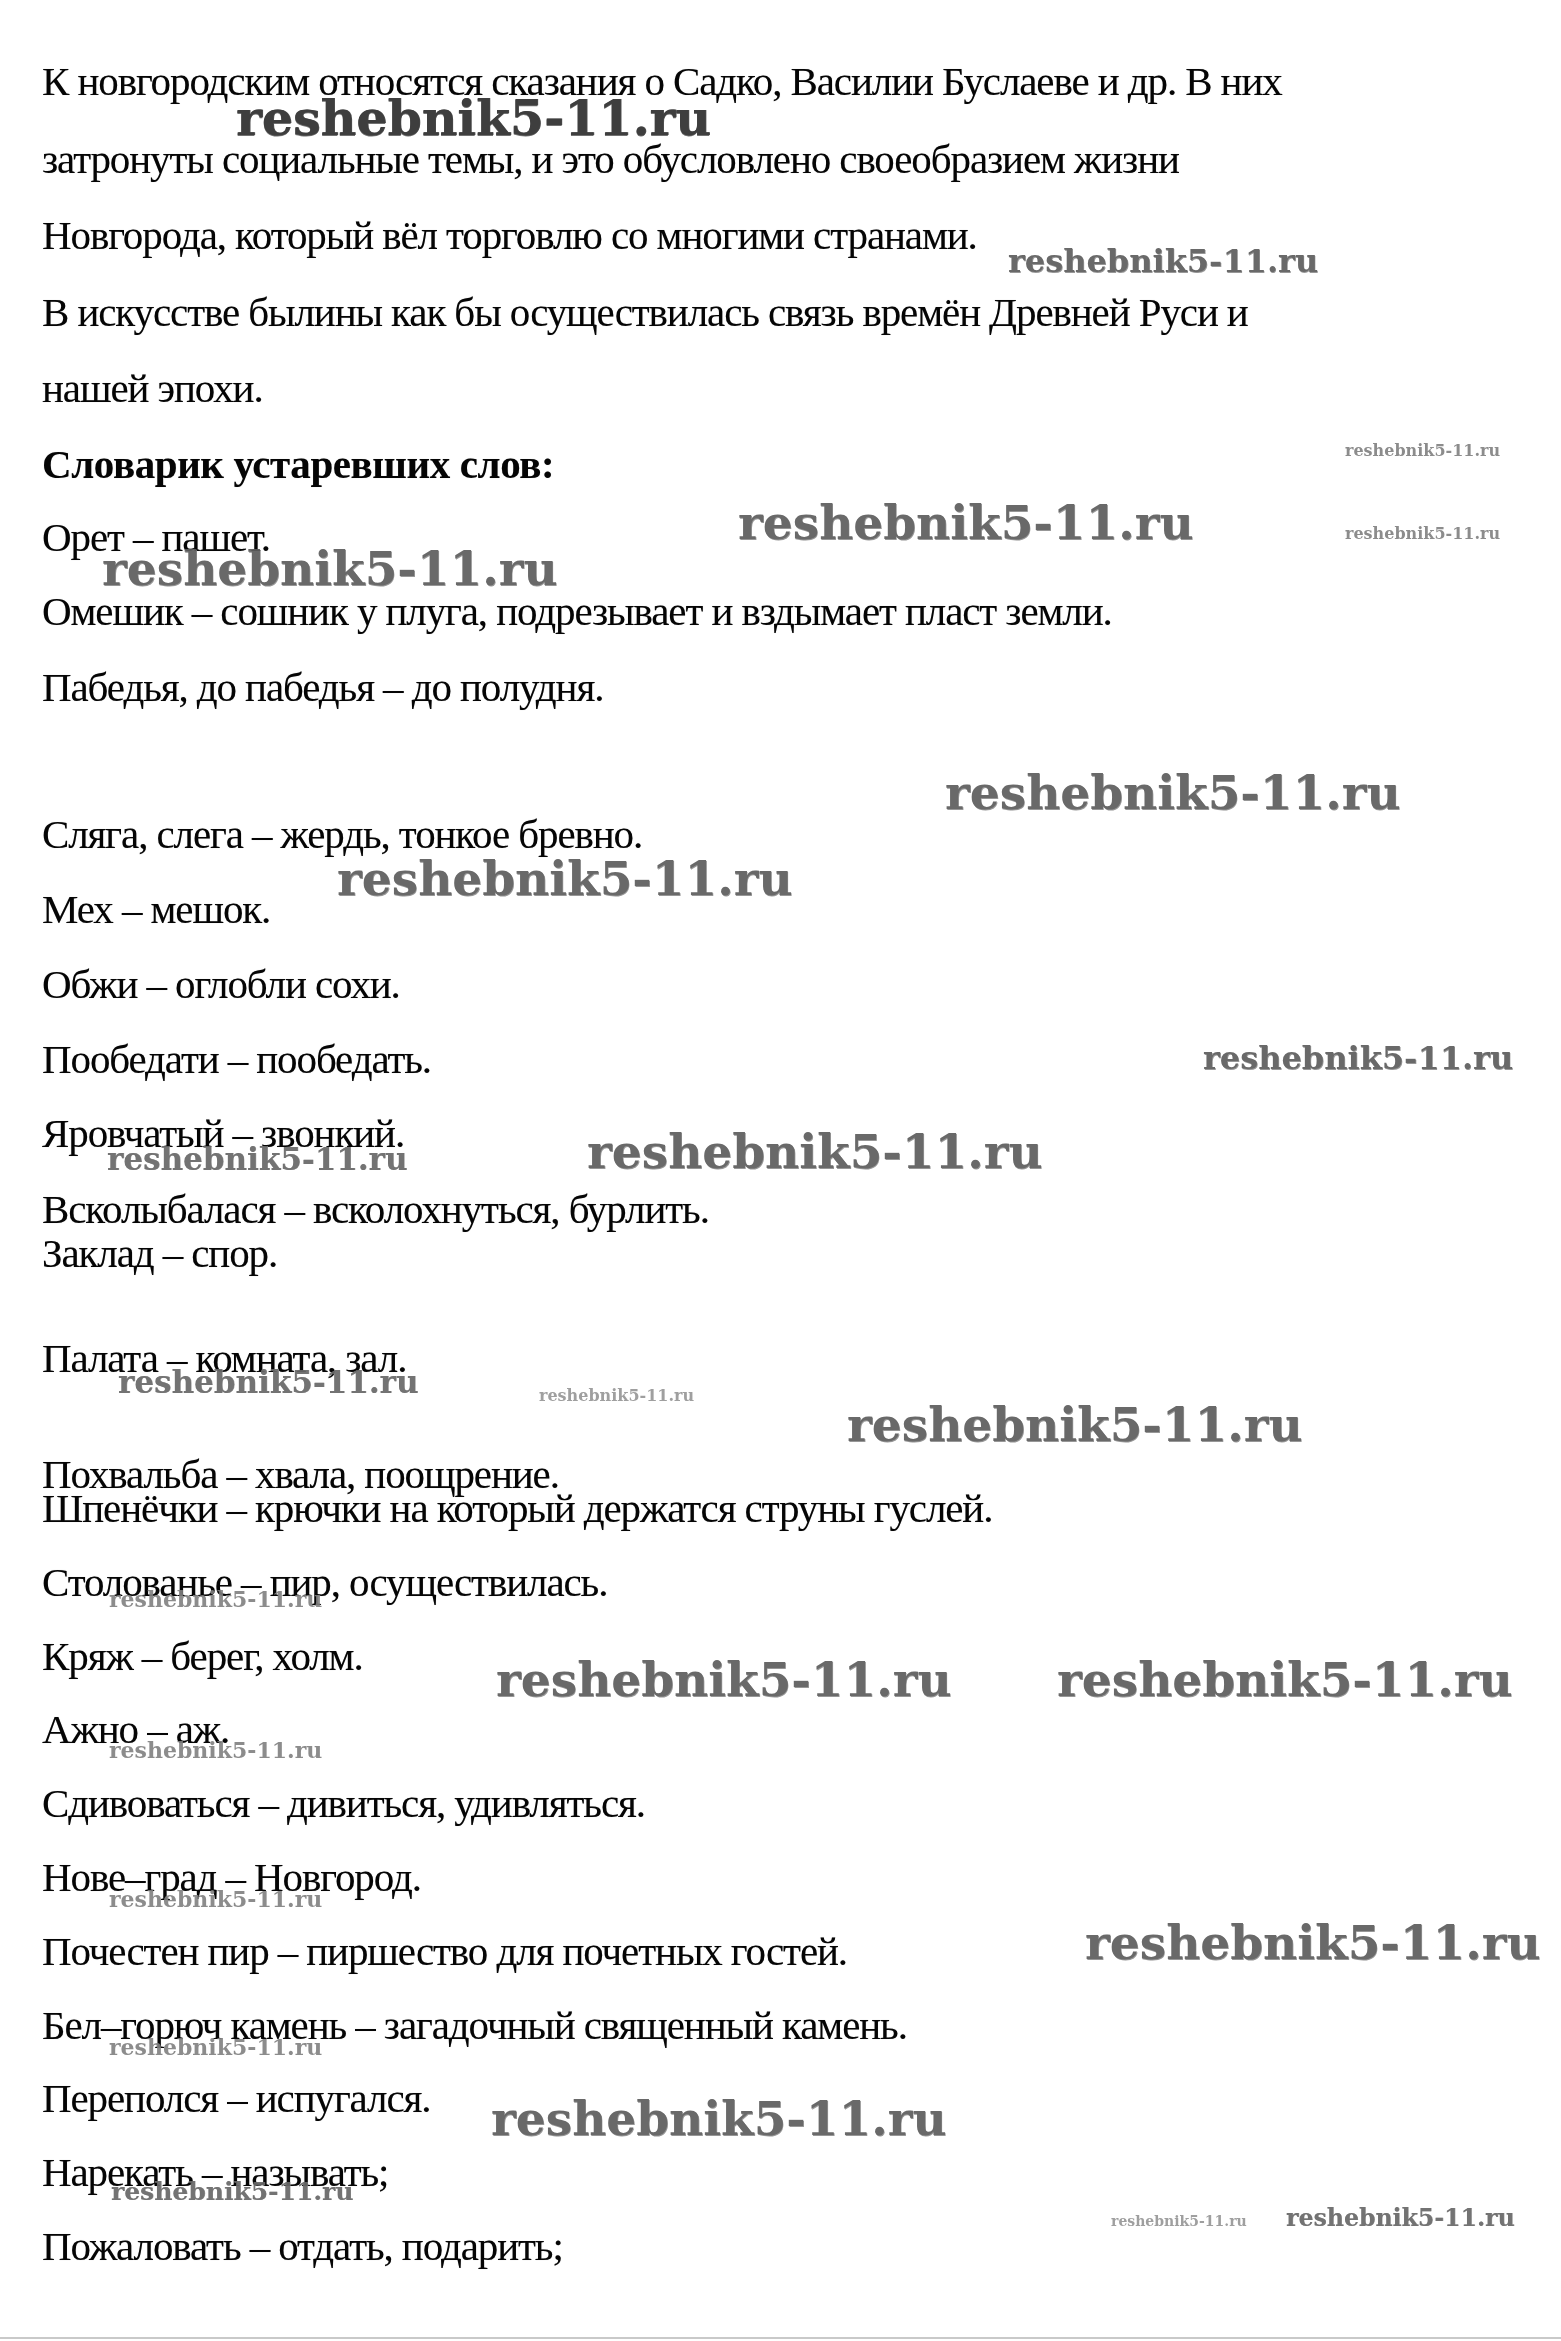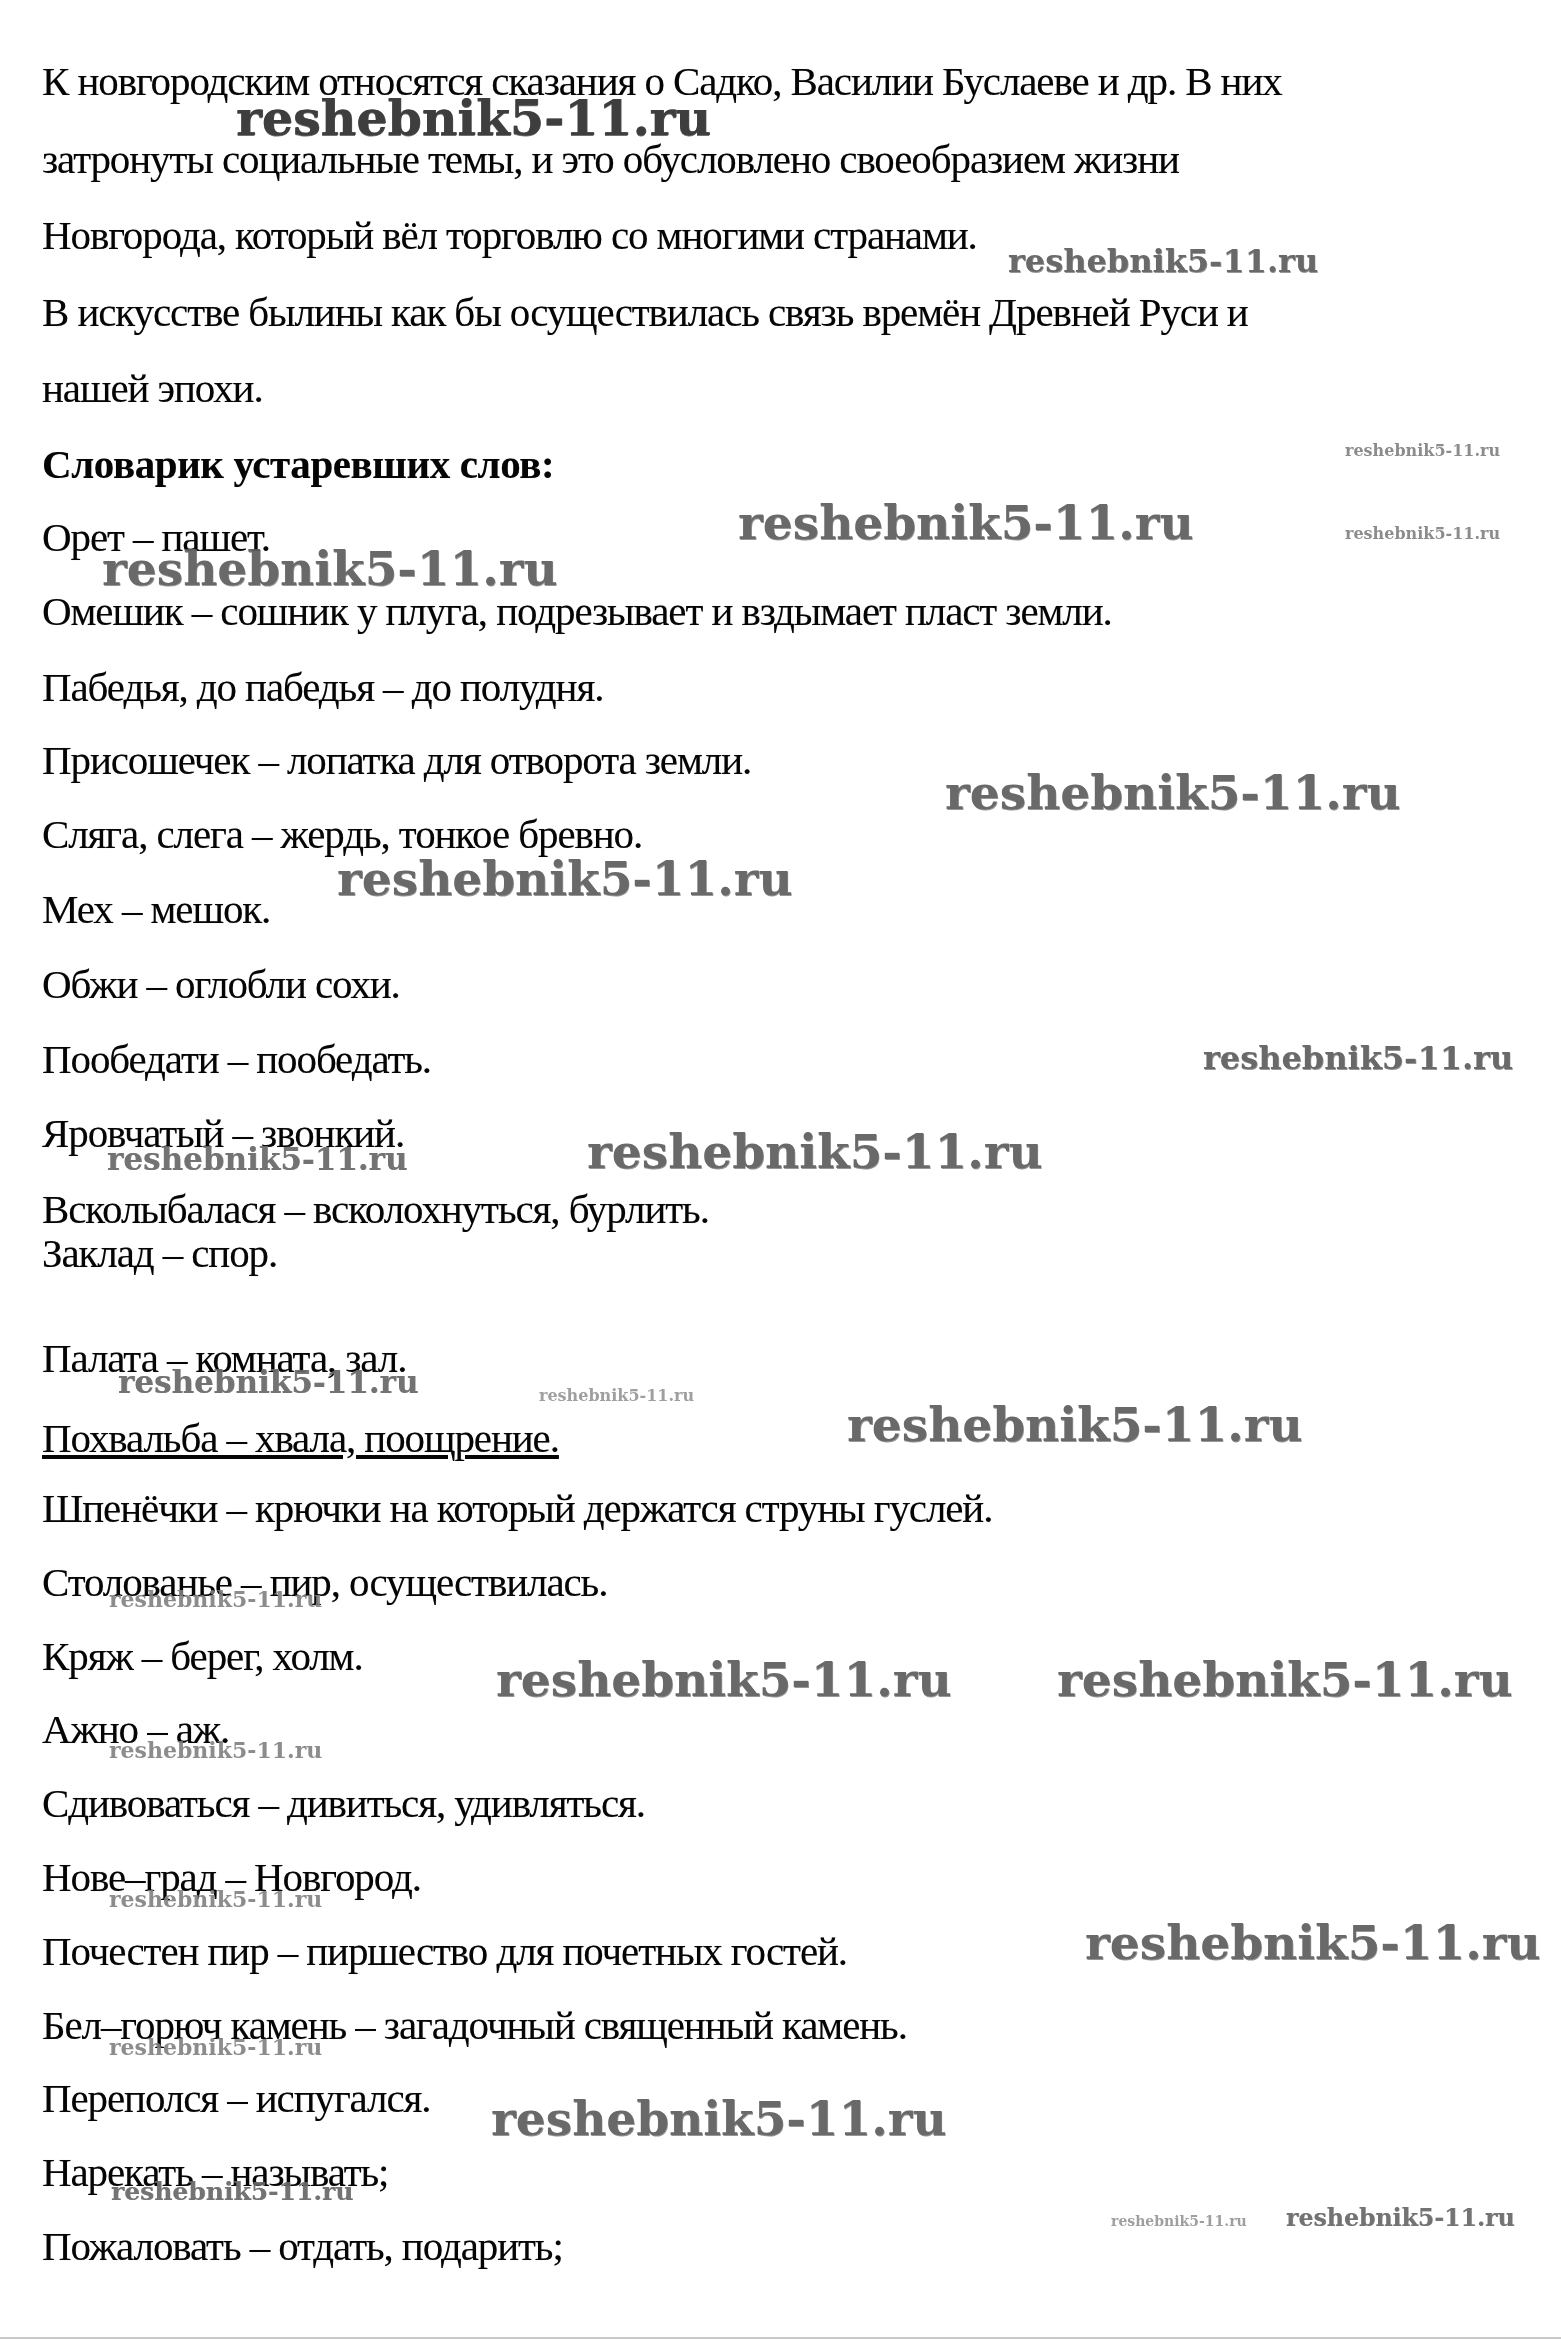--- a/index.html
+++ b/index.html
@@ -50,30 +50,29 @@
   <div class="text-layer" id="text-layer">
       <div class="line" style="top: 61px;">К новгородским относятся сказания о Садко, Василии Буслаеве и др. В них</div>
       <div class="line" style="top: 139px;">затронуты социальные темы, и это обусловлено своеобразием жизни</div>
       <div class="line" style="top: 215px;">Новгорода, который вёл торговлю со многими странами.</div>
       <div class="line" style="top: 292px;">В искусстве былины как бы осуществилась связь времён Древней Руси и</div>
       <div class="line" style="top: 368px;">нашей эпохи.</div>
       <div class="line heading" style="top: 444px;">Словарик устаревших слов:</div>
       <div class="line" style="top: 517px;">Орет – пашет.</div>
       <div class="line" style="top: 591px;">Омешик – сошник у плуга, подрезывает и вздымает пласт земли.</div>
       <div class="line" style="top: 667px;">Пабедья, до пабедья – до полудня.</div>
-      <div class="line" style="top: 740px;">Присошечек – лопатка для отворота земли.</div>
       <div class="line" style="top: 814px;">Сляга, слега – жердь, тонкое бревно.</div>
       <div class="line" style="top: 889px;">Мех – мешок.</div>
       <div class="line" style="top: 964px;">Обжи – оглобли сохи.</div>
       <div class="line" style="top: 1039px;">Пообедати – пообедать.</div>
       <div class="line" style="top: 1113px;">Яровчатый – звонкий.</div>
       <div class="line" style="top: 1189px;">Всколыбалася – всколохнуться, бурлить.</div>
       <div class="line" style="top: 1233px;">Заклад – спор.</div>
       <div class="line" style="top: 1338px;">Палата – комната, зал.</div>
-      <div class="line" style="top: 1418px; text-decoration: underline;">Похвальба – хвала, поощрение.</div>
+      <div class="line" style="top: 1454px;">Похвальба – хвала, поощрение.</div>
       <div class="line" style="top: 1488px;">Шпенёчки – крючки на который держатся струны гуслей.</div>
       <div class="line" style="top: 1562px;">Столованье – пир, осуществилась.</div>
       <div class="line" style="top: 1636px; text-align: center;">Кряж – берег, холм.</div>
       <div class="line" style="top: 1709px;">Ажно – аж.</div>
       <div class="line" style="top: 1783px;">Сдивоваться – дивиться, удивляться.</div>
       <div class="line" style="top: 1857px;">Нове–град – Новгород.</div>
       <div class="line" style="top: 1931px;">Почестен пир – пиршество для почетных гостей.</div>
       <div class="line" style="top: 2005px;">Бел–горюч камень – загадочный священный камень.</div>
       <div class="line" style="top: 2078px;">Переполся – испугался.</div>
       <div class="line" style="top: 2152px;">Нарекать – называть;</div>

